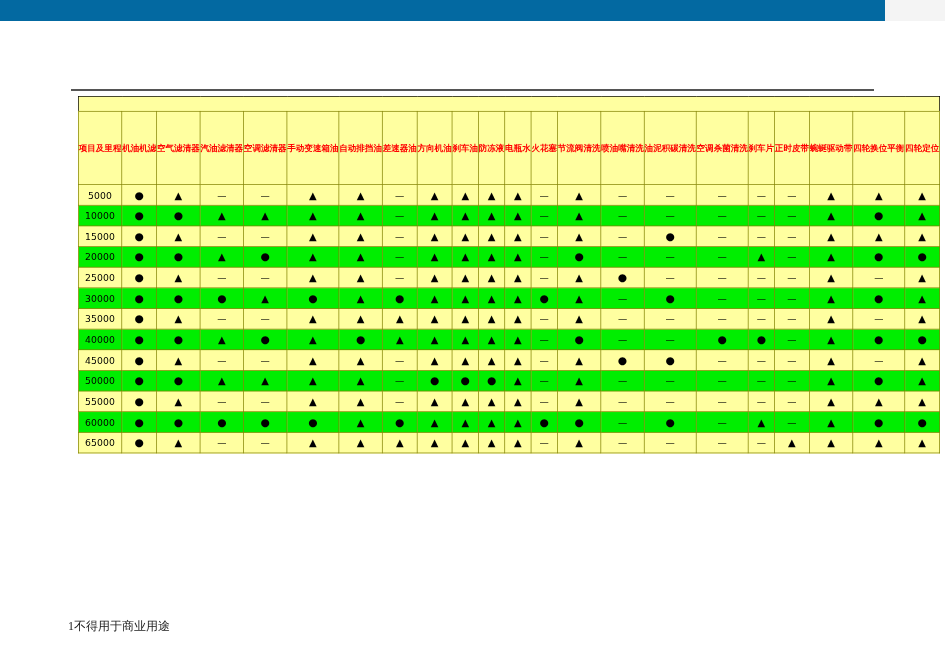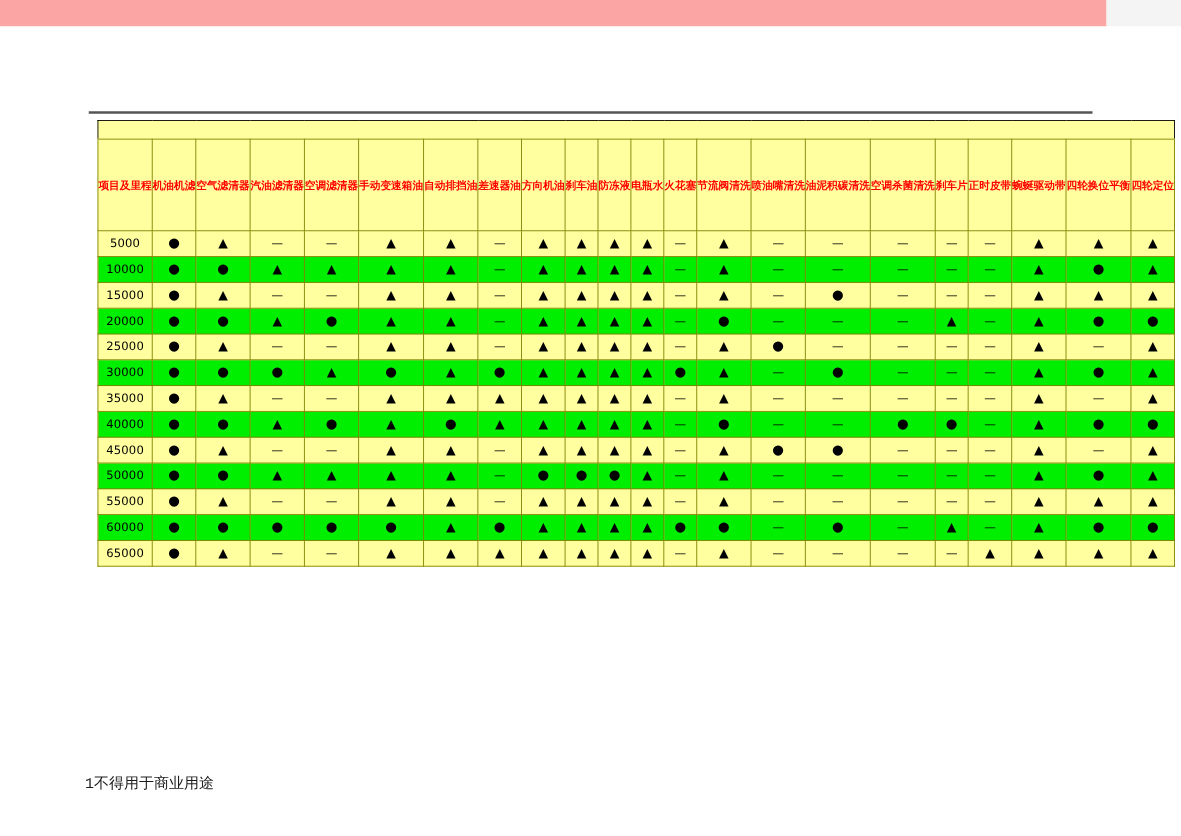--- a/index.html
+++ b/index.html
@@ -11,21 +11,21 @@
     width: 945px;
     height: 669px;
     font-family: "DejaVu Sans", "Liberation Sans", sans-serif;
     overflow: hidden;
   }
 
   .viewport {
     position: relative;
     width: 885px;
     height: 669px;
-    background: #fca5a5;
+    background: #0369a1;
   }
   .page-sheet {
     position: absolute;
     left: 0;
     top: 21px;
     width: 945px;
     height: 648px;
     background: #ffffff;
   }
   .hrule {
@@ -106,21 +106,21 @@
   .sym-circle { font-size: 15px; }
   .sym-tri    { font-size: 14px; }
   .sym-dash   { font-size: 13px; }
 
   .footer-note {
     position: absolute;
     left: 68px;
     top: 597px;
     font-size: 12px;
     color: #1a1a1a;
-    font-family: Liberation Mono, monospace;
+    font-family: Liberation Serif, serif;
     white-space: nowrap;
   }
 </style>
 </head>
 <body>
 
 <div class="viewport">
   <div class="page-sheet">
 
     <div class="hrule"></div>

